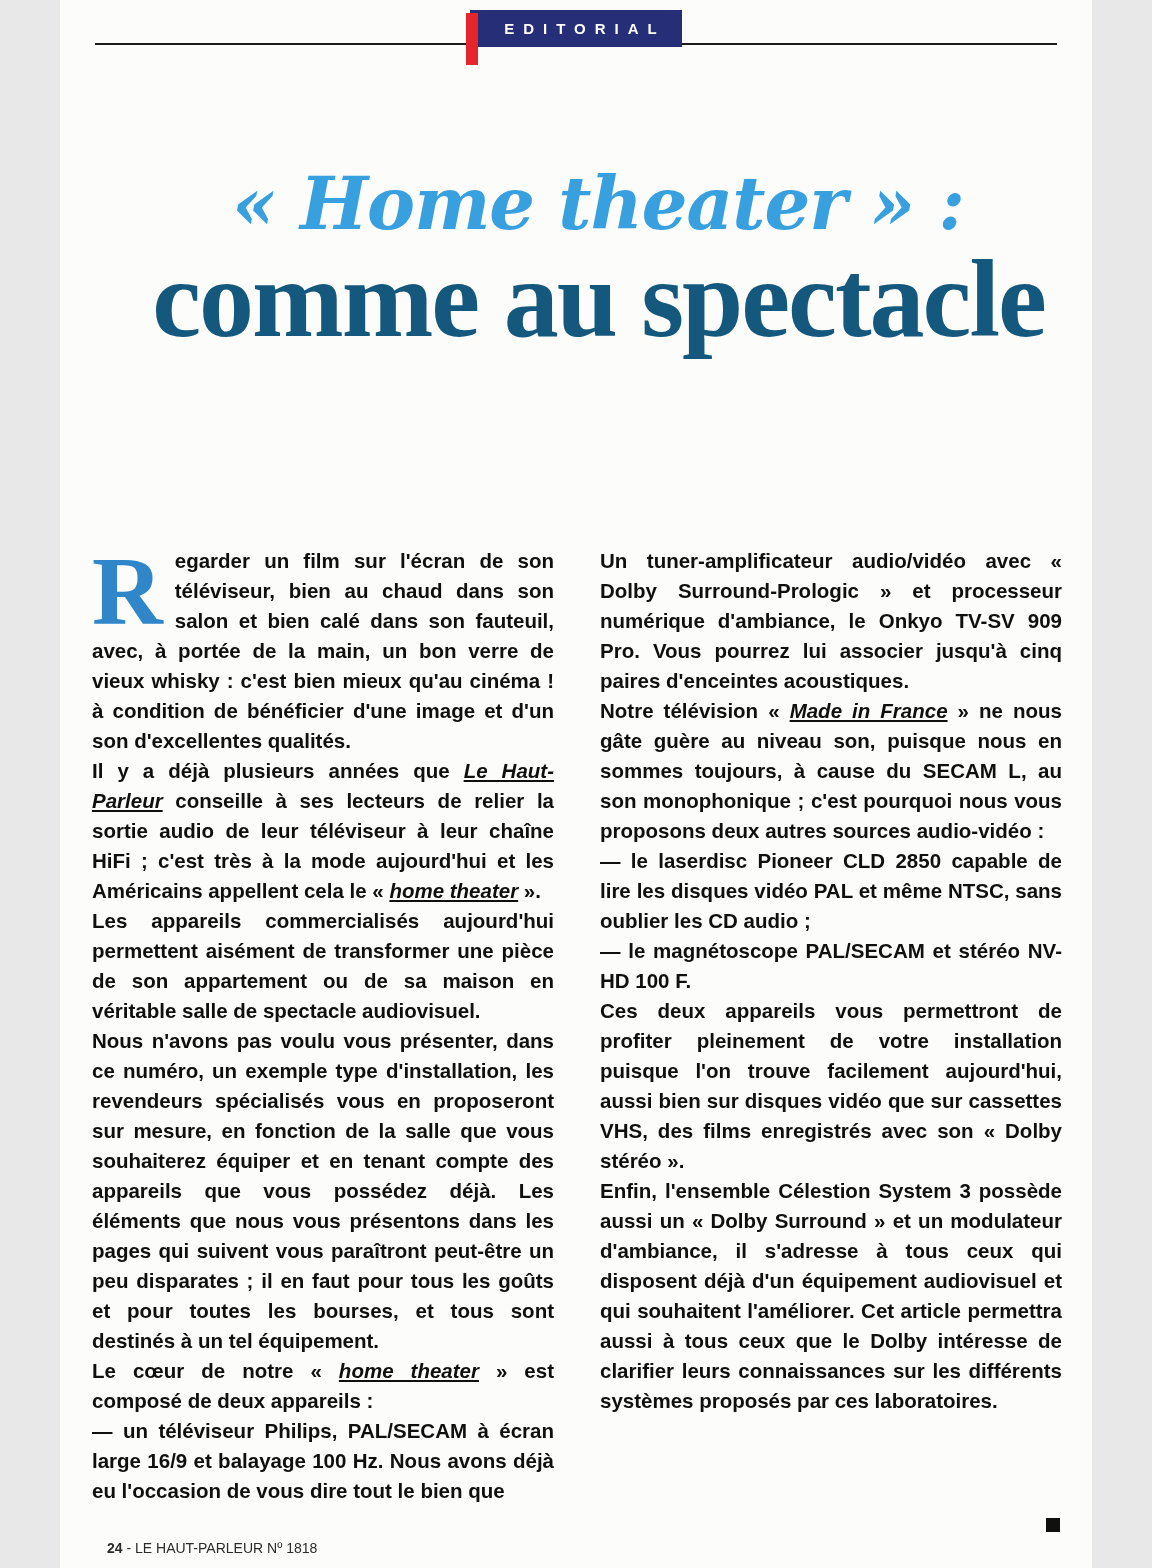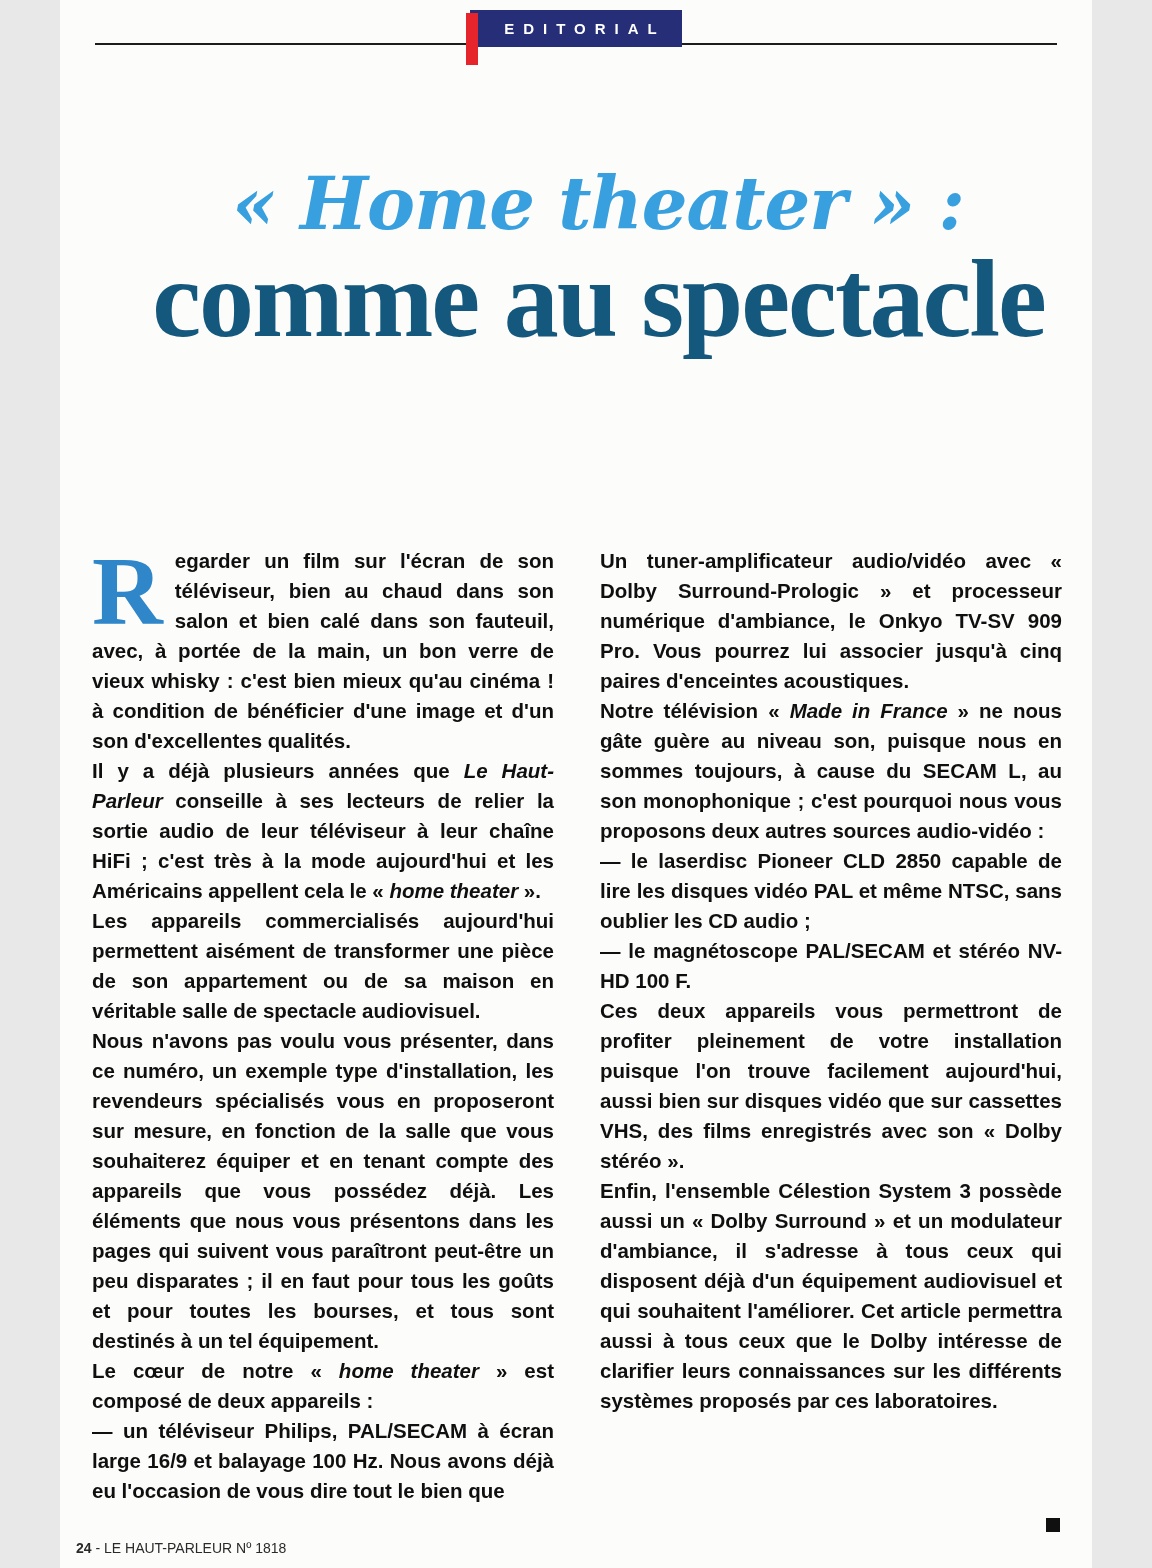--- a/index.html
+++ b/index.html
@@ -60,33 +60,33 @@
   }
   .col {
     width: 50%;
     font-family: "Liberation Sans", sans-serif;
     font-weight: 700;
     font-size: 20.5px; line-height: 30px;
     color: #0f0f0f;
     text-align: justify;
   }
   .para { margin: 0; }
-  .it { font-style: italic; }
+  .it { font-style: italic; text-decoration: underline; }
   .drop-cap {
     float: left;
     font-family: "Liberation Serif", serif;
     font-weight: 700;
     font-size: 98px; line-height: 82px;
     color: #2f86c9;
     margin: 4px 12px 0 0;
   }
 
   
   .footer {
-    position: absolute; left: 16px; bottom: 12px;
+    position: absolute; left: 47px; bottom: 12px;
     font-family: "Liberation Sans", sans-serif;
     font-size: 14px; color: #2a2a2a; font-weight: 400;
   }
   .footer-num { font-weight: 700; }
   .end-mark {
     position: absolute; right: 32px; bottom: 36px;
     width: 14px; height: 14px; background: #101010;
   }
 </style>
 </head>

